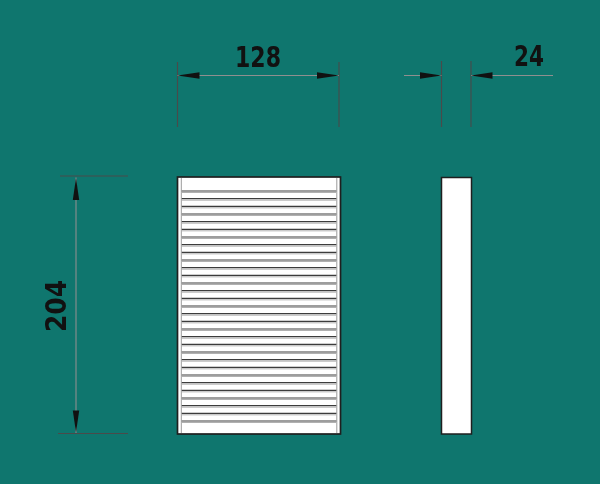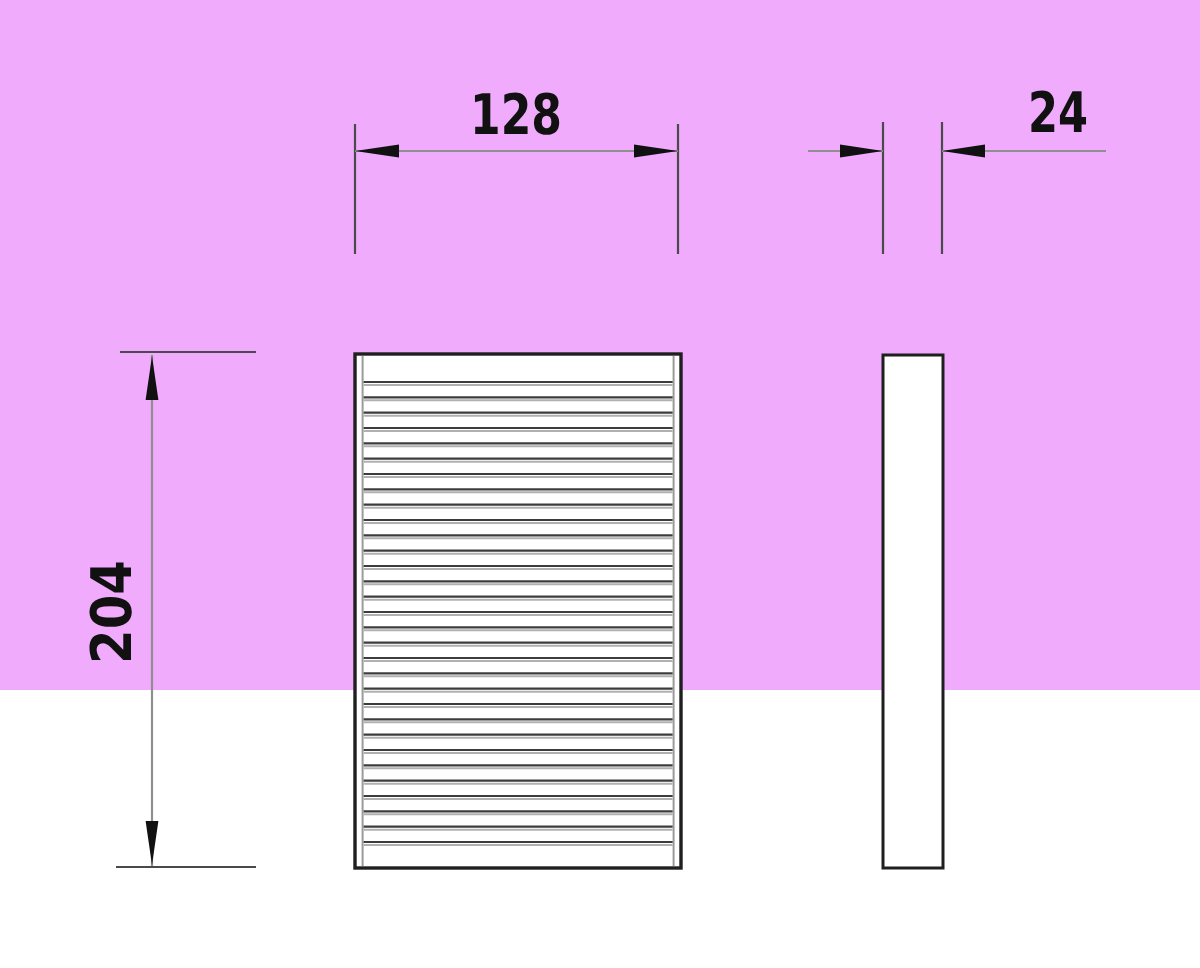--- a/index.html
+++ b/index.html
@@ -7,22 +7,22 @@
     padding: 0;
     background: #ffffff;
     width: 600px;
     height: 484px;
     overflow: hidden;
     font-family: "DejaVu Sans", sans-serif;
   }
   .stage {
     position: relative;
     width: 600px;
-    height: 345px;
-    background: #f0abfc;
+    height: 484px;
+    background: #0f766e;
   }
   svg { display: block; }
 
   
   .outline        { fill: #ffffff; stroke: #1f1f1f; stroke-width: 1.7; }
   .outline-thin   { fill: #ffffff; stroke: #1f1f1f; stroke-width: 1.5; }
   .frame-inner    { stroke: #9a9a9a; stroke-width: 1; }
 
   
   .pleat-dark  { stroke: #3c3c3c; stroke-width: 1.1; }

